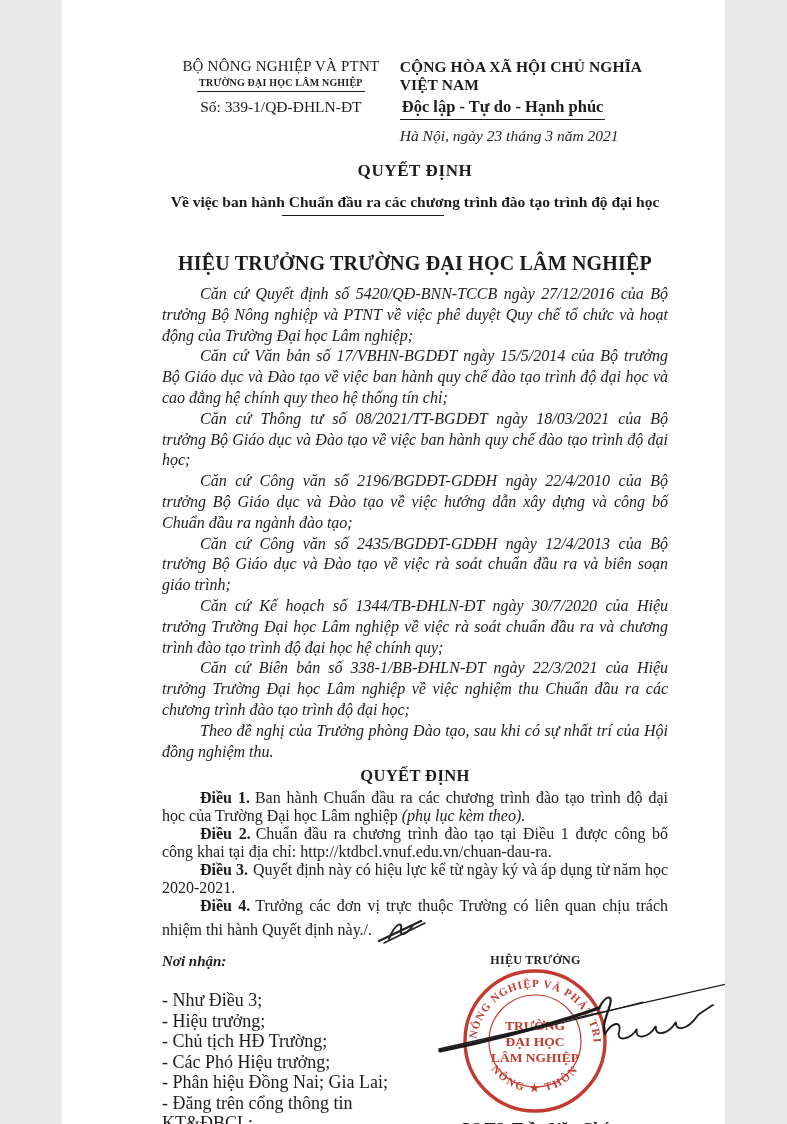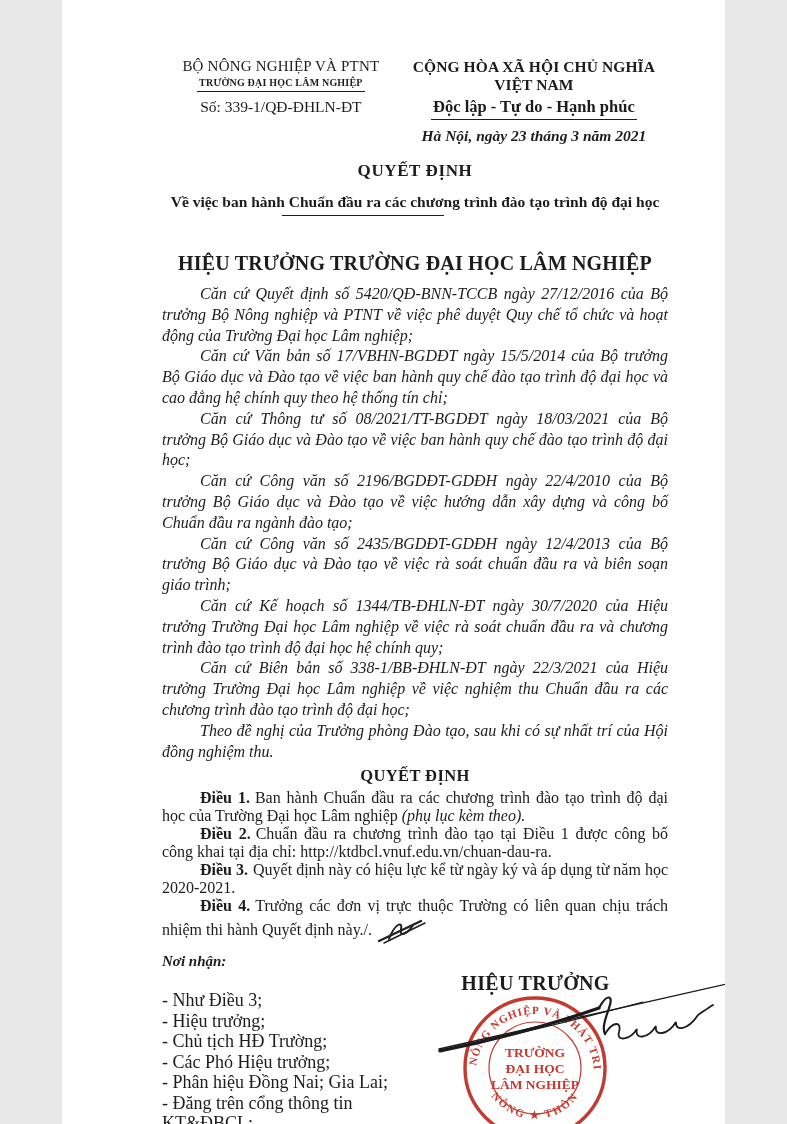--- a/index.html
+++ b/index.html
@@ -10,32 +10,32 @@
     background:#ffffff;
     font-family:"Liberation Serif", serif;
     color:#1c1c1c;
     box-sizing:border-box;
     padding:58px 57px 0 100px;
     overflow:hidden;
   }
   
   .header { display:flex; }
   .hdr-left { width:296px; text-align:center; }
-  .hdr-right { width:334px; text-align:center; }
+  .hdr-right { width:334px; text-align:left; }
   .h-line1 { font-size:15px; letter-spacing:.2px; }
   .h-line2 { font-size:10px; font-weight:bold; margin-top:2px; letter-spacing:.2px; }
   .rule-left { width:168px; border-top:1.6px solid #1c1c1c; margin:3px auto 6px; }
   .h-line3 { font-size:15.5px; }
   .h-line1b { font-size:15.5px; font-weight:bold; letter-spacing:.1px; }
   .h-line2b { margin-top:3px; }
   .h-line2b .underlined {
     display:inline-block; font-size:16.5px; font-weight:bold;
     border-bottom:1.6px solid #1c1c1c; padding:0 2px 2px;
   }
-  .h-line3b { font-size:15.5px; font-weight:bold; font-style:italic; margin-top:7px; }
+  .h-line3b { font-size:15.5px; font-weight:normal; font-style:italic; margin-top:7px; }
   
   .title-block { text-align:center; margin-top:16px; }
   .doc-title { font-size:17px; font-weight:bold; letter-spacing:.6px; }
   .doc-subtitle { font-size:15.5px; font-weight:bold; margin-top:12px; }
   .subtitle-rule {
     width:162px; border-top:1.6px solid #1c1c1c;
     margin:4px auto 0; position:relative; left:-52px;
   }
   .authority { font-size:20px; font-weight:bold; margin-top:36px; letter-spacing:.2px; }
   
@@ -52,21 +52,21 @@
   }
   .art-label { font-weight:bold; margin-right:5px; }
   .art-note { font-style:italic; }
   .paraph { display:inline-block; vertical-align:-10px; margin-left:3px; }
   
   .footer { display:flex; margin-top:8px; }
   .f-left { width:300px; }
   .recip-title { font-size:15px; font-weight:bold; font-style:italic; margin-bottom:20px; }
   .recip-item { font-size:18px; line-height:20.5px; }
   .f-right { width:330px; position:relative; text-align:center; }
-  .signer-title { font-size:20px; font-weight:bold; letter-spacing:.3px; margin-top:19px; }
+  .signer-title { font-size:12px; font-weight:bold; letter-spacing:.3px; margin-top:0; }
   .stamp-wrap { width:150px; height:150px; margin:-2px auto 0; position:relative; }
   .signature-svg { position:absolute; left:0; top:14px; width:330px; height:138px; pointer-events:none; }
   .signer-name { font-size:16px; font-weight:bold; margin-top:4px; }
 </style>
 </head>
 <body>
 
 <div class="page">
 
   <div class="header">

